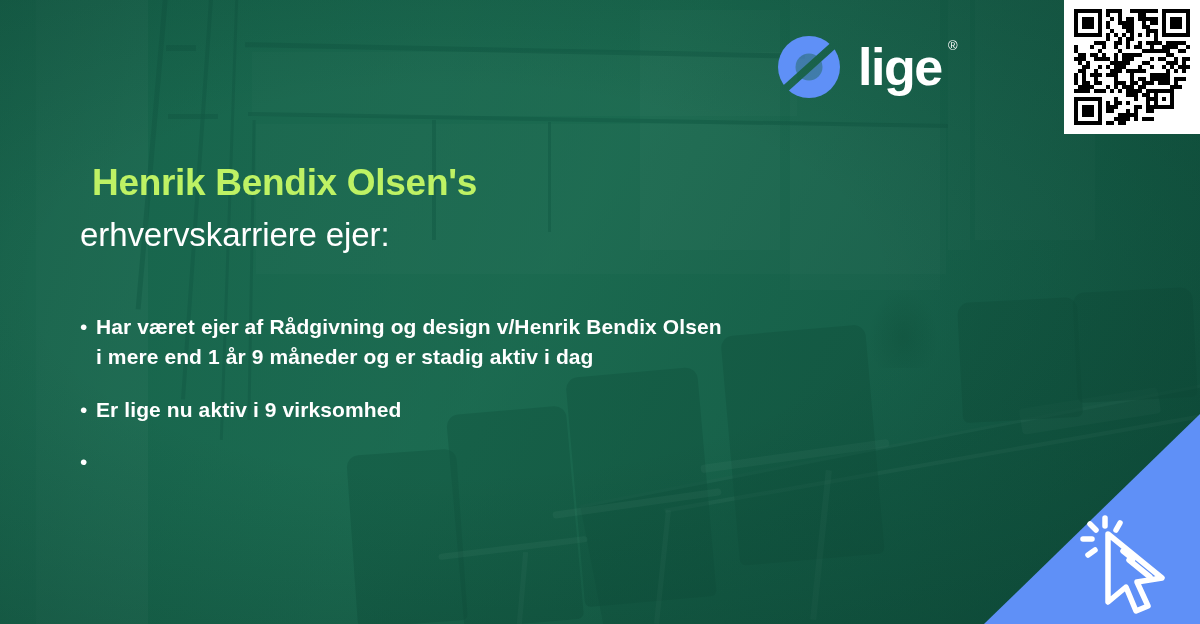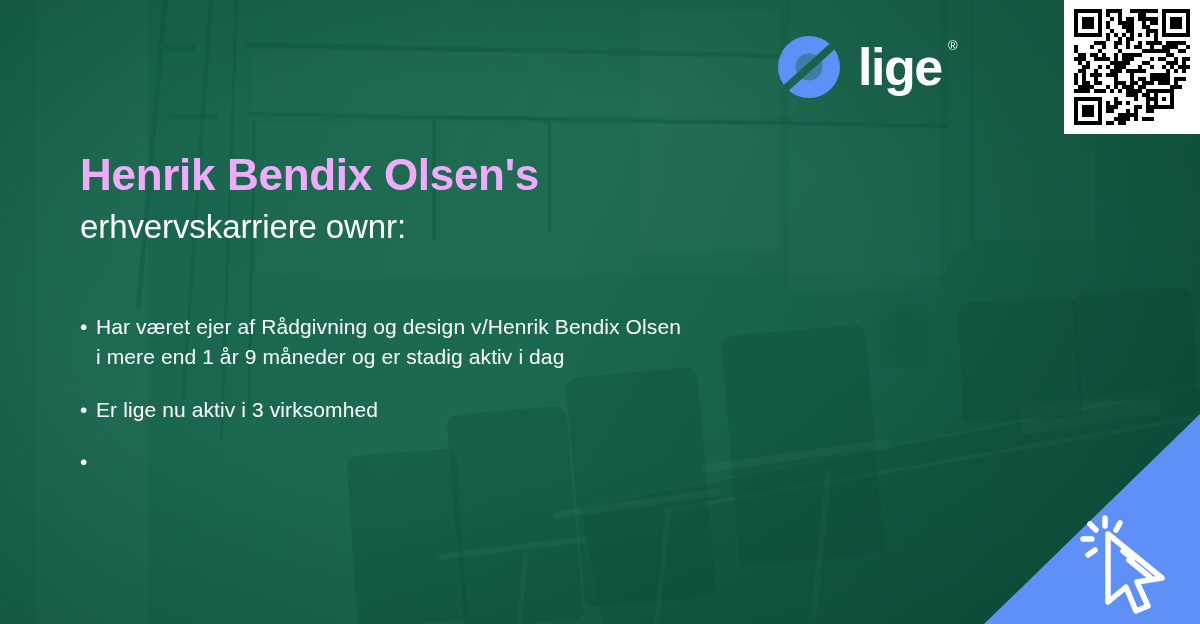--- a/index.html
+++ b/index.html
@@ -137,26 +137,26 @@
 
   
   .content {
     position: absolute;
     left: 80px;
     top: 150px;
     width: 880px;
     z-index: 5;
   }
   .title-name {
-    font-size: 44px;
+    font-size: 37px;
     font-weight: bold;
-    color: #f0abfc;
+    color: #bef264;
     line-height: 1.12;
     letter-spacing: -0.3px;
-    margin: 0;
+    margin: 12px;
   }
   .title-sub {
     font-size: 33px;
     font-weight: normal;
     color: #ffffff;
     line-height: 1.2;
     margin: 8px 0 0 0;
     letter-spacing: -0.1px;
   }
 
@@ -176,21 +176,21 @@
   .bullet-dot {
     flex: 0 0 auto;
     width: 16px;
     color: #ffffff;
     font-size: 21px;
     line-height: 1.45;
   }
   .bullet-text {
     color: #ffffff;
     font-size: 21px;
-    font-weight: normal;
+    font-weight: bold;
     line-height: 1.45;
     letter-spacing: 0.1px;
     white-space: pre-line;
   }
 
   
   .logo {
     position: absolute;
     left: 776px;
     top: 34px;
@@ -1176,31 +1176,31 @@
         <i></i>
         <i></i>
         <i></i>
         <i></i>
         <i></i>
       </div>
   </div>
 
   <div class="content">
     <h1 class="title-name">Henrik Bendix Olsen's</h1>
-    <div class="title-sub">erhvervskarriere ownr:</div>
+    <div class="title-sub">erhvervskarriere ejer:</div>
   </div>
 
   <div class="bullets" id="bulletList">
       <div class="bullet">
         <span class="bullet-dot">•</span>
         <span class="bullet-text">Har været ejer af Rådgivning og design v/Henrik Bendix Olsen
  i mere end 1 år 9 måneder og er stadig aktiv i dag</span>
       </div>
       <div class="bullet">
         <span class="bullet-dot">•</span>
-        <span class="bullet-text">Er lige nu aktiv i 3 virksomhed</span>
+        <span class="bullet-text">Er lige nu aktiv i 9 virksomhed</span>
       </div>
       <div class="bullet">
         <span class="bullet-dot">•</span>
       </div>
     </div>
 
 </div>
 
 </body></html>

